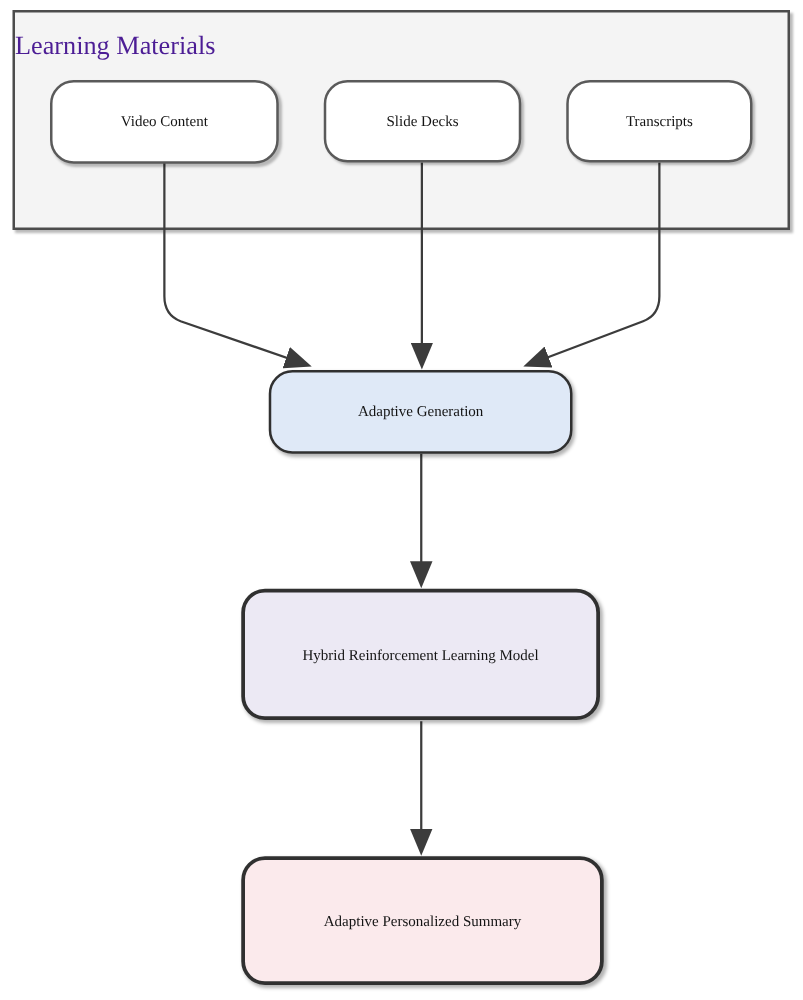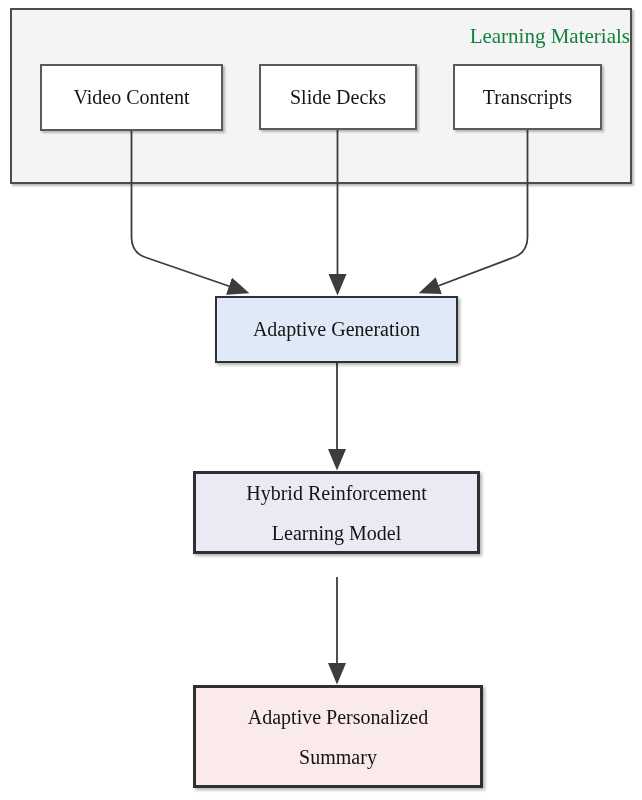--- a/index.html
+++ b/index.html
@@ -35,54 +35,55 @@
     width: 618px; height: 172px;
     background: #f4f4f4;
     border: 2px solid #4c4c4c;
     box-shadow: 2px 2px 2px rgba(0,0,0,0.28);
     z-index: 0;
   }
   .lm-title {
     position: absolute;
     left: 0; top: 14px;
     width: 100%;
-    text-align: right;
+    text-align: left;
     font-size: 21px;
-    color: #15803d;
+    color: #4c1d95;
   }
   
   .node {
     position: absolute;
     display: flex;
     align-items: center;
     justify-content: center;
     text-align: center;
-    font-size: 20px;
+    font-size: 12px;
     color: #141414;
     z-index: 2;
     box-sizing: border-box;
+    border-radius: 19px;
   }
   .source-node {
     background: #ffffff;
     border: 2px solid #5a5a5a;
     box-shadow: 2px 2px 2px rgba(0,0,0,0.25);
   }
   .src-video       { left: 40px;  top: 64px; width: 183px; height: 67px; }
   .src-slides      { left: 259px; top: 64px; width: 158px; height: 66px; }
   .src-transcripts { left: 453px; top: 64px; width: 149px; height: 66px; }
 
   .flow-node {
     border: 2.5px solid #303030;
     box-shadow: 2px 2px 3px rgba(0,0,0,0.3);
   }
   .node-qg {
     left: 215px; top: 296px; width: 243px; height: 67px;
   }
   .node-hybrid {
-    left: 193px; top: 471px; width: 287px; height: 83px;
+    left: 193px; top: 471px; width: 287px; height: 105px;
     border-width: 3px;
     line-height: 40px;
     padding: 0 26px;
   }
   .node-adaptive {
     left: 193px; top: 685px; width: 290px; height: 103px;
     border-width: 3px;
     line-height: 40px;
     padding: 0 16px;
   }

